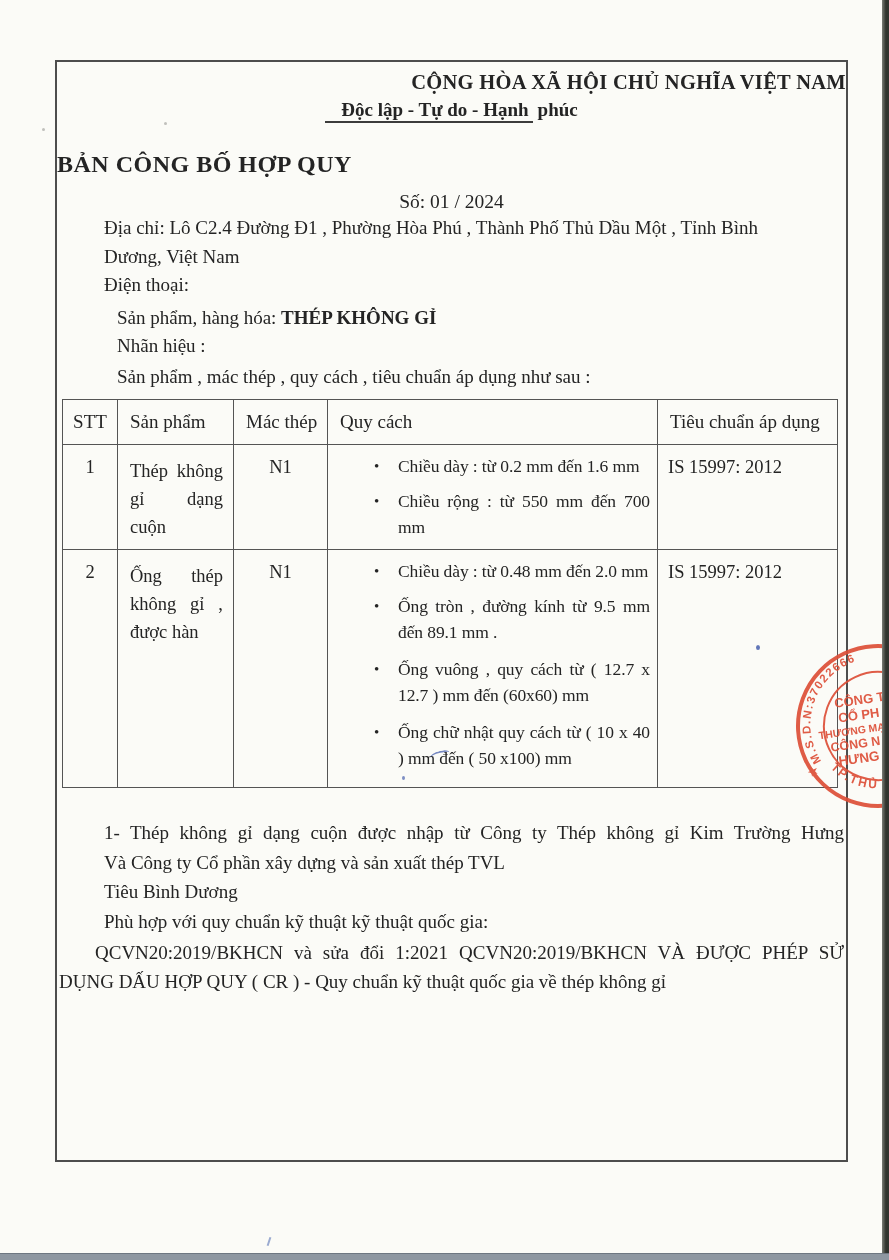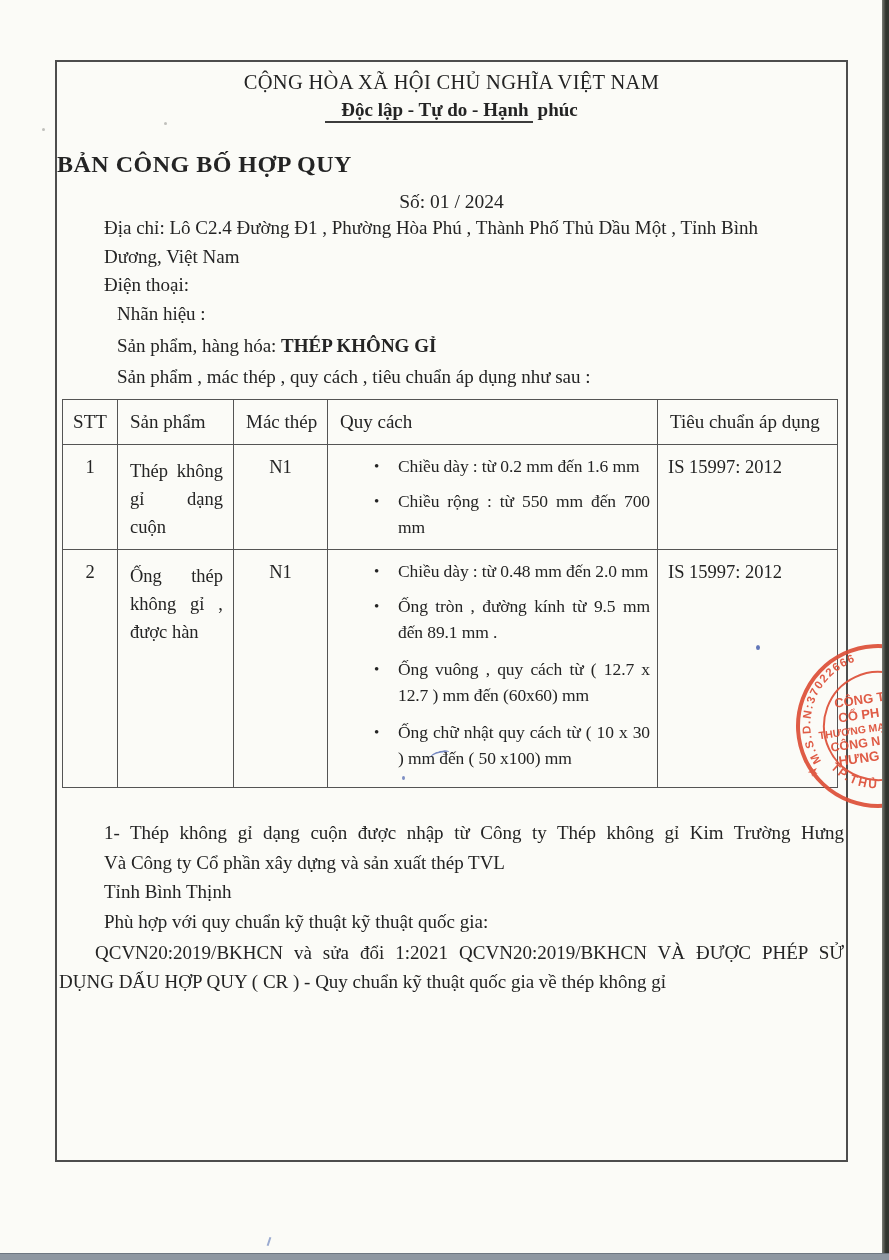--- a/index.html
+++ b/index.html
@@ -8,21 +8,21 @@
     background:#fbfbf7;overflow:hidden;
     font-family:"Liberation Serif","DejaVu Serif",serif;color:#242424;
   }
   
   .page-frame{
     position:absolute;left:55px;top:60px;width:789px;height:1098px;
     border:2px solid #4d4d4d;box-sizing:content-box;background:transparent;
   }
   .content{position:absolute;left:57px;top:62px;width:789px;}
 
-  .nat-line1{margin:8px 0 0 0;text-align:center;font-weight:normal;font-size:20.5px;line-height:25px;letter-spacing:.3px;}
+  .nat-line1{margin:8px 0 0 0;text-align:right;font-weight:bold;font-size:20.5px;line-height:25px;letter-spacing:.3px;}
   .motto{margin:3px 0 0 0;text-align:center;font-weight:bold;font-size:19px;line-height:24px;}
   .motto .ul{border-bottom:2px solid #3c3c3c;padding:0 4px 1px 16px;}
   .motto .rest{margin-left:5px;}
   .doc-title{margin:27px 0 0 0;text-align:left;font-weight:bold;font-size:24px;line-height:30px;letter-spacing:.5px;}
   .doc-number{margin:10px 0 0 0;text-align:center;font-size:19.5px;line-height:25px;}
 
   .para{font-size:19px;line-height:28.5px;margin:0 26px 0 47px;}
   .p-first{margin-top:16px;}
   .p-phone{margin-top:0;}
   .p-indent2{margin-left:60px;}
@@ -94,22 +94,22 @@
     <div class="motto">
       <span class="ul">Độc lập - Tự do - Hạnh</span><span class="rest">phúc</span>
     </div>
 
     <div class="doc-title">BẢN CÔNG BỐ HỢP QUY</div>
     <div class="doc-number">Số: 01 / 2024</div>
 
     <p class="para">Địa chỉ: Lô C2.4 Đường Đ1 , Phường Hòa Phú , Thành Phố Thủ Dầu Một , Tỉnh Bình Dương, Việt Nam</p>
     <p class="para p-phone">Điện thoại:</p>
 
+    <p class="para p-indent2" style="margin-top:4px"><span>Sản phẩm, hàng hóa: </span><span class="bold">THÉP KHÔNG GỈ</span></p>
     <p class="para p-indent2">Nhãn hiệu :</p>
-    <p class="para p-indent2" style="margin-top:4px"><span>Sản phẩm, hàng hóa: </span><span class="bold">THÉP KHÔNG GỈ</span></p>
     <p class="para p-indent2" style="margin-top:2px">Sản phẩm , mác thép , quy cách , tiêu chuẩn áp dụng như sau :</p>
 
     <table class="spec-table">
       <colgroup>
         <col style="width:55px">
           <col style="width:116px">
           <col style="width:94px">
           <col style="width:330px">
           <col style="width:180px">
       </colgroup>
@@ -134,31 +134,31 @@
           <td class="c-std">IS 15997: 2012</td>
         </tr>
         <tr class="row-2">
           <td class="c-stt">2</td>
           <td class="c-prod">Ống thép không gỉ , được hàn</td>
           <td class="c-grade">N1</td>
           <td class="c-quy">
             <div class="spec-item"><span class="bullet">•</span><span>Chiều dày : từ 0.48 mm đến 2.0 mm</span></div>
             <div class="spec-item" style="margin-bottom:11px"><span class="bullet">•</span><span>Ống tròn , đường kính từ 9.5 mm đến 89.1 mm .</span></div>
             <div class="spec-item" style="margin-bottom:11px"><span class="bullet">•</span><span>Ống vuông , quy cách từ ( 12.7 x 12.7 ) mm đến (60x60) mm</span></div>
-            <div class="spec-item"><span class="bullet">•</span><span>Ống chữ nhật quy cách từ ( 10 x 30 ) mm đến ( 50 x100) mm</span></div>
+            <div class="spec-item"><span class="bullet">•</span><span>Ống chữ nhật quy cách từ ( 10 x 40 ) mm đến ( 50 x100) mm</span></div>
           </td>
           <td class="c-std">IS 15997: 2012</td>
         </tr>
       </tbody>
     </table>
 
     <div class="notes">
       <div class="note-line just-force">1- Thép không gỉ dạng cuộn được nhập từ Công ty Thép không gỉ Kim Trường Hưng</div>
       <div class="note-line">Và Công ty Cổ phần xây dựng và sản xuất thép TVL</div>
-      <div class="note-line">Tỉnh Bình Thịnh</div>
+      <div class="note-line">Tiêu Bình Dương</div>
       <div class="note-line">Phù hợp với quy chuẩn kỹ thuật kỹ thuật quốc gia:</div>
       <div class="reg-para">QCVN20:2019/BKHCN và sửa đổi 1:2021 QCVN20:2019/BKHCN VÀ ĐƯỢC PHÉP SỬ DỤNG DẤU HỢP QUY ( CR ) -  Quy chuẩn kỹ thuật quốc gia về thép không gỉ</div>
     </div>
 
   </div>
 
   <svg class="stamp" viewBox="0 0 180 180">
     <g transform="rotate(-25 90 90)" stroke="#dd4f38" fill="none">
       <circle cx="90" cy="90" r="80" stroke-width="4"></circle>
       <circle cx="90" cy="90" r="54" stroke-width="2"></circle>

